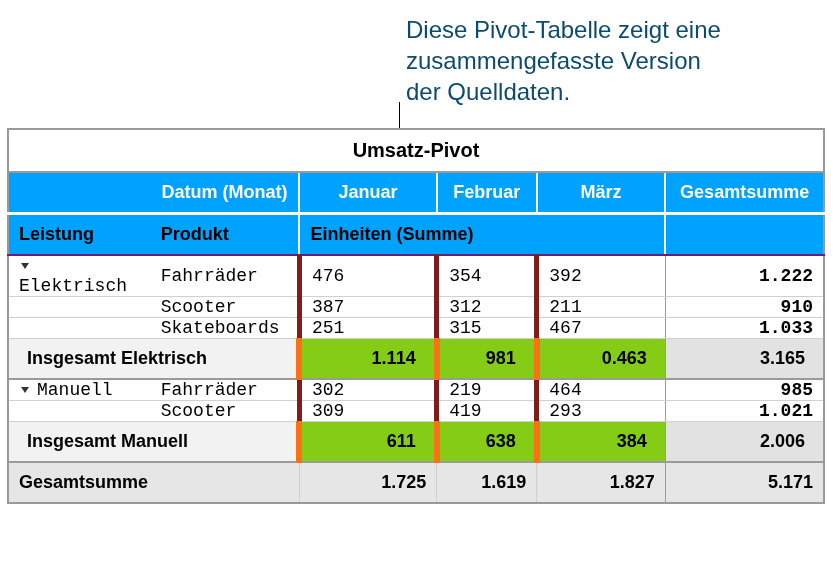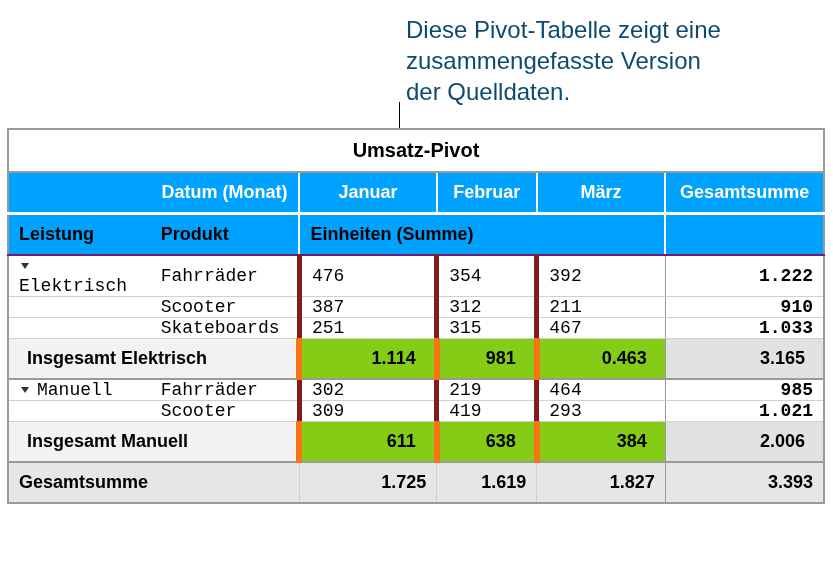--- a/index.html
+++ b/index.html
@@ -228,16 +228,16 @@
     <td class="num">638</td>
     <td class="num">384</td>
     <td class="total">2.006</td>
   </tr>
 
   <tr class="grand-row">
     <td colspan="2">Gesamtsumme</td>
     <td class="num vline-left">1.725</td>
     <td class="num">1.619</td>
     <td class="num">1.827</td>
-    <td class="total">3.393</td>
+    <td class="total">5.171</td>
   </tr>
 </tbody>
   </table>
 
 </body></html>

